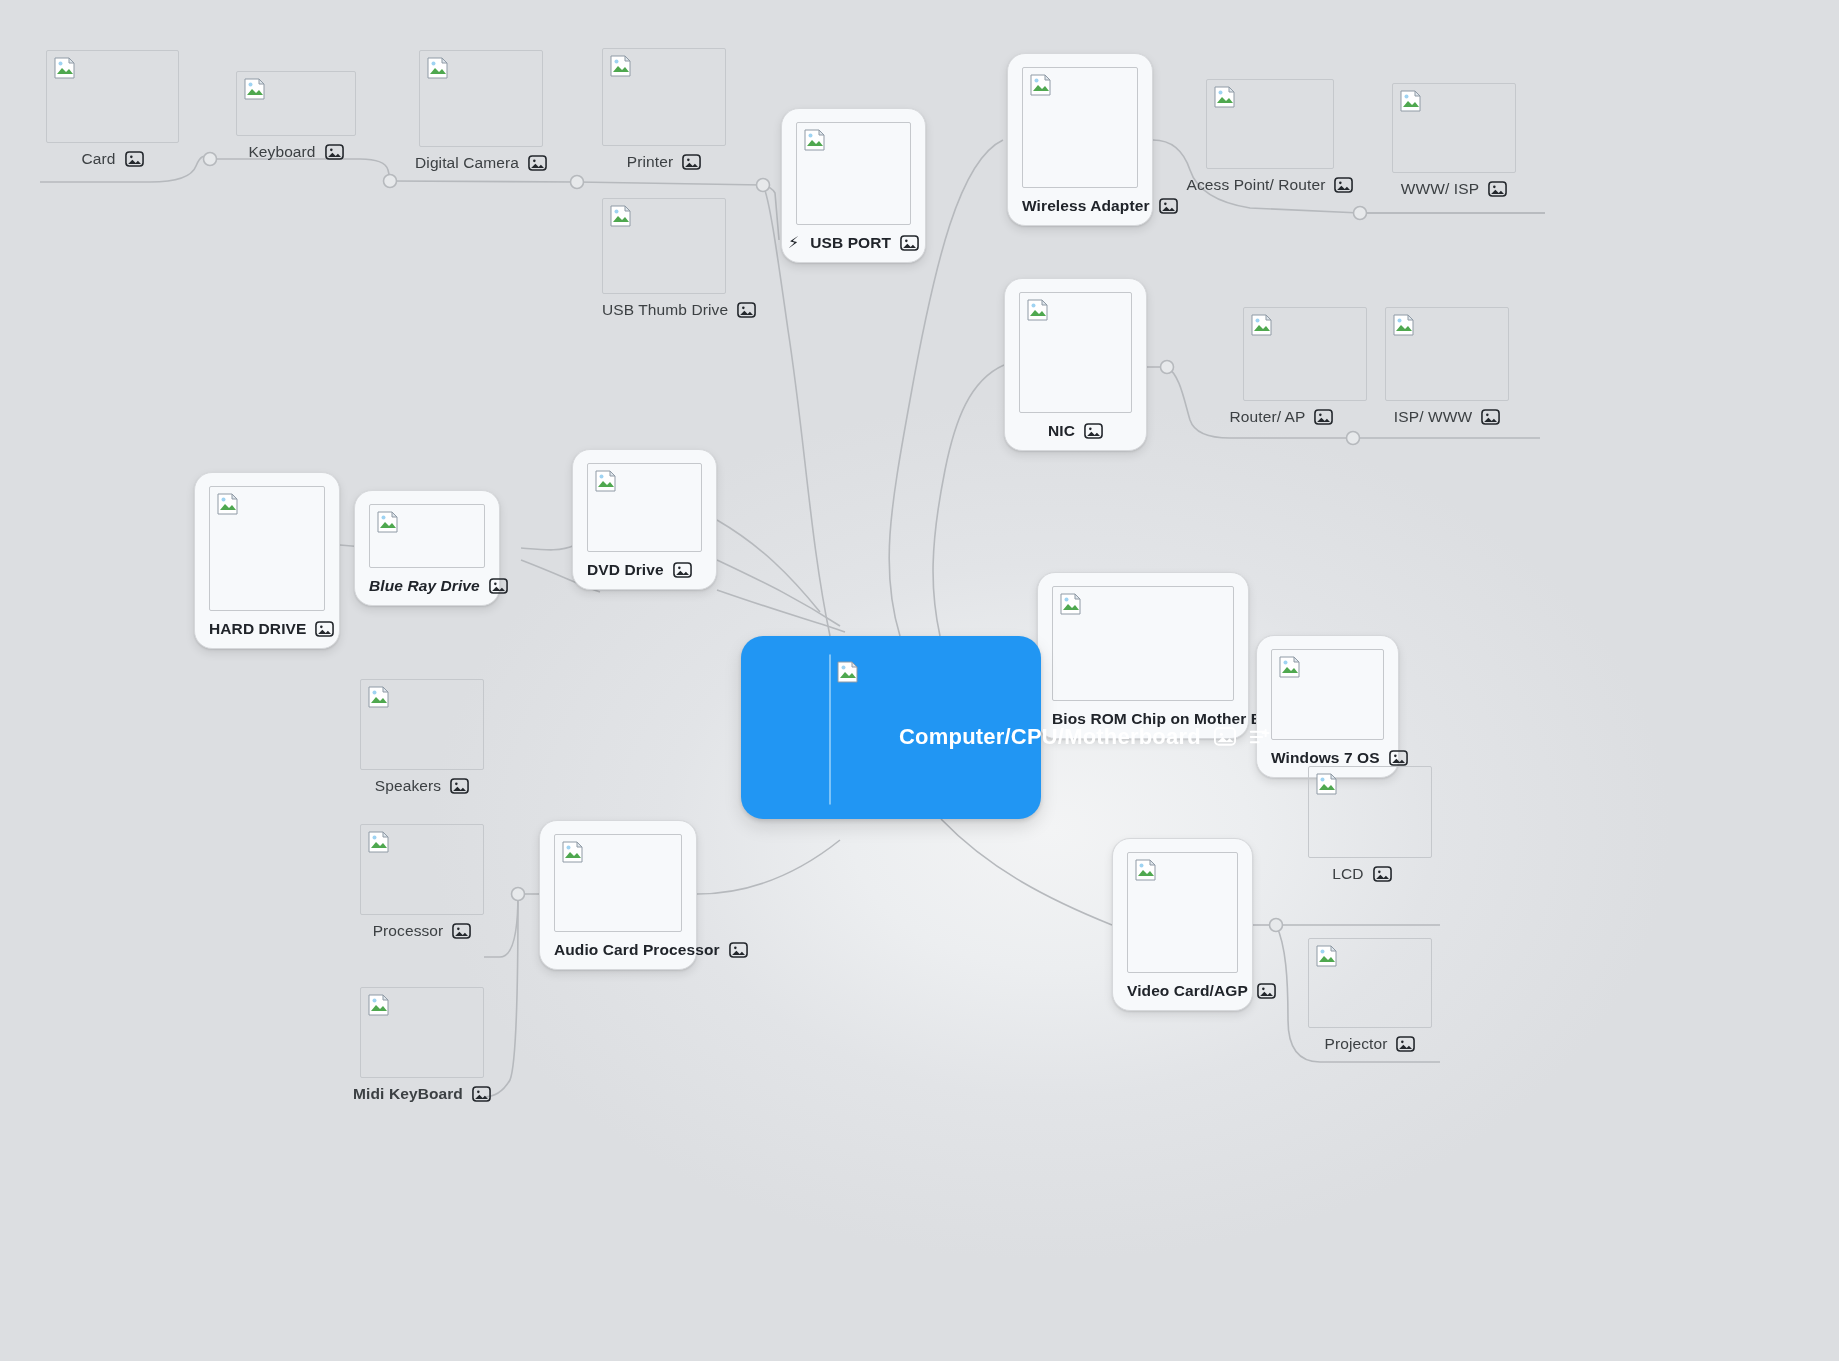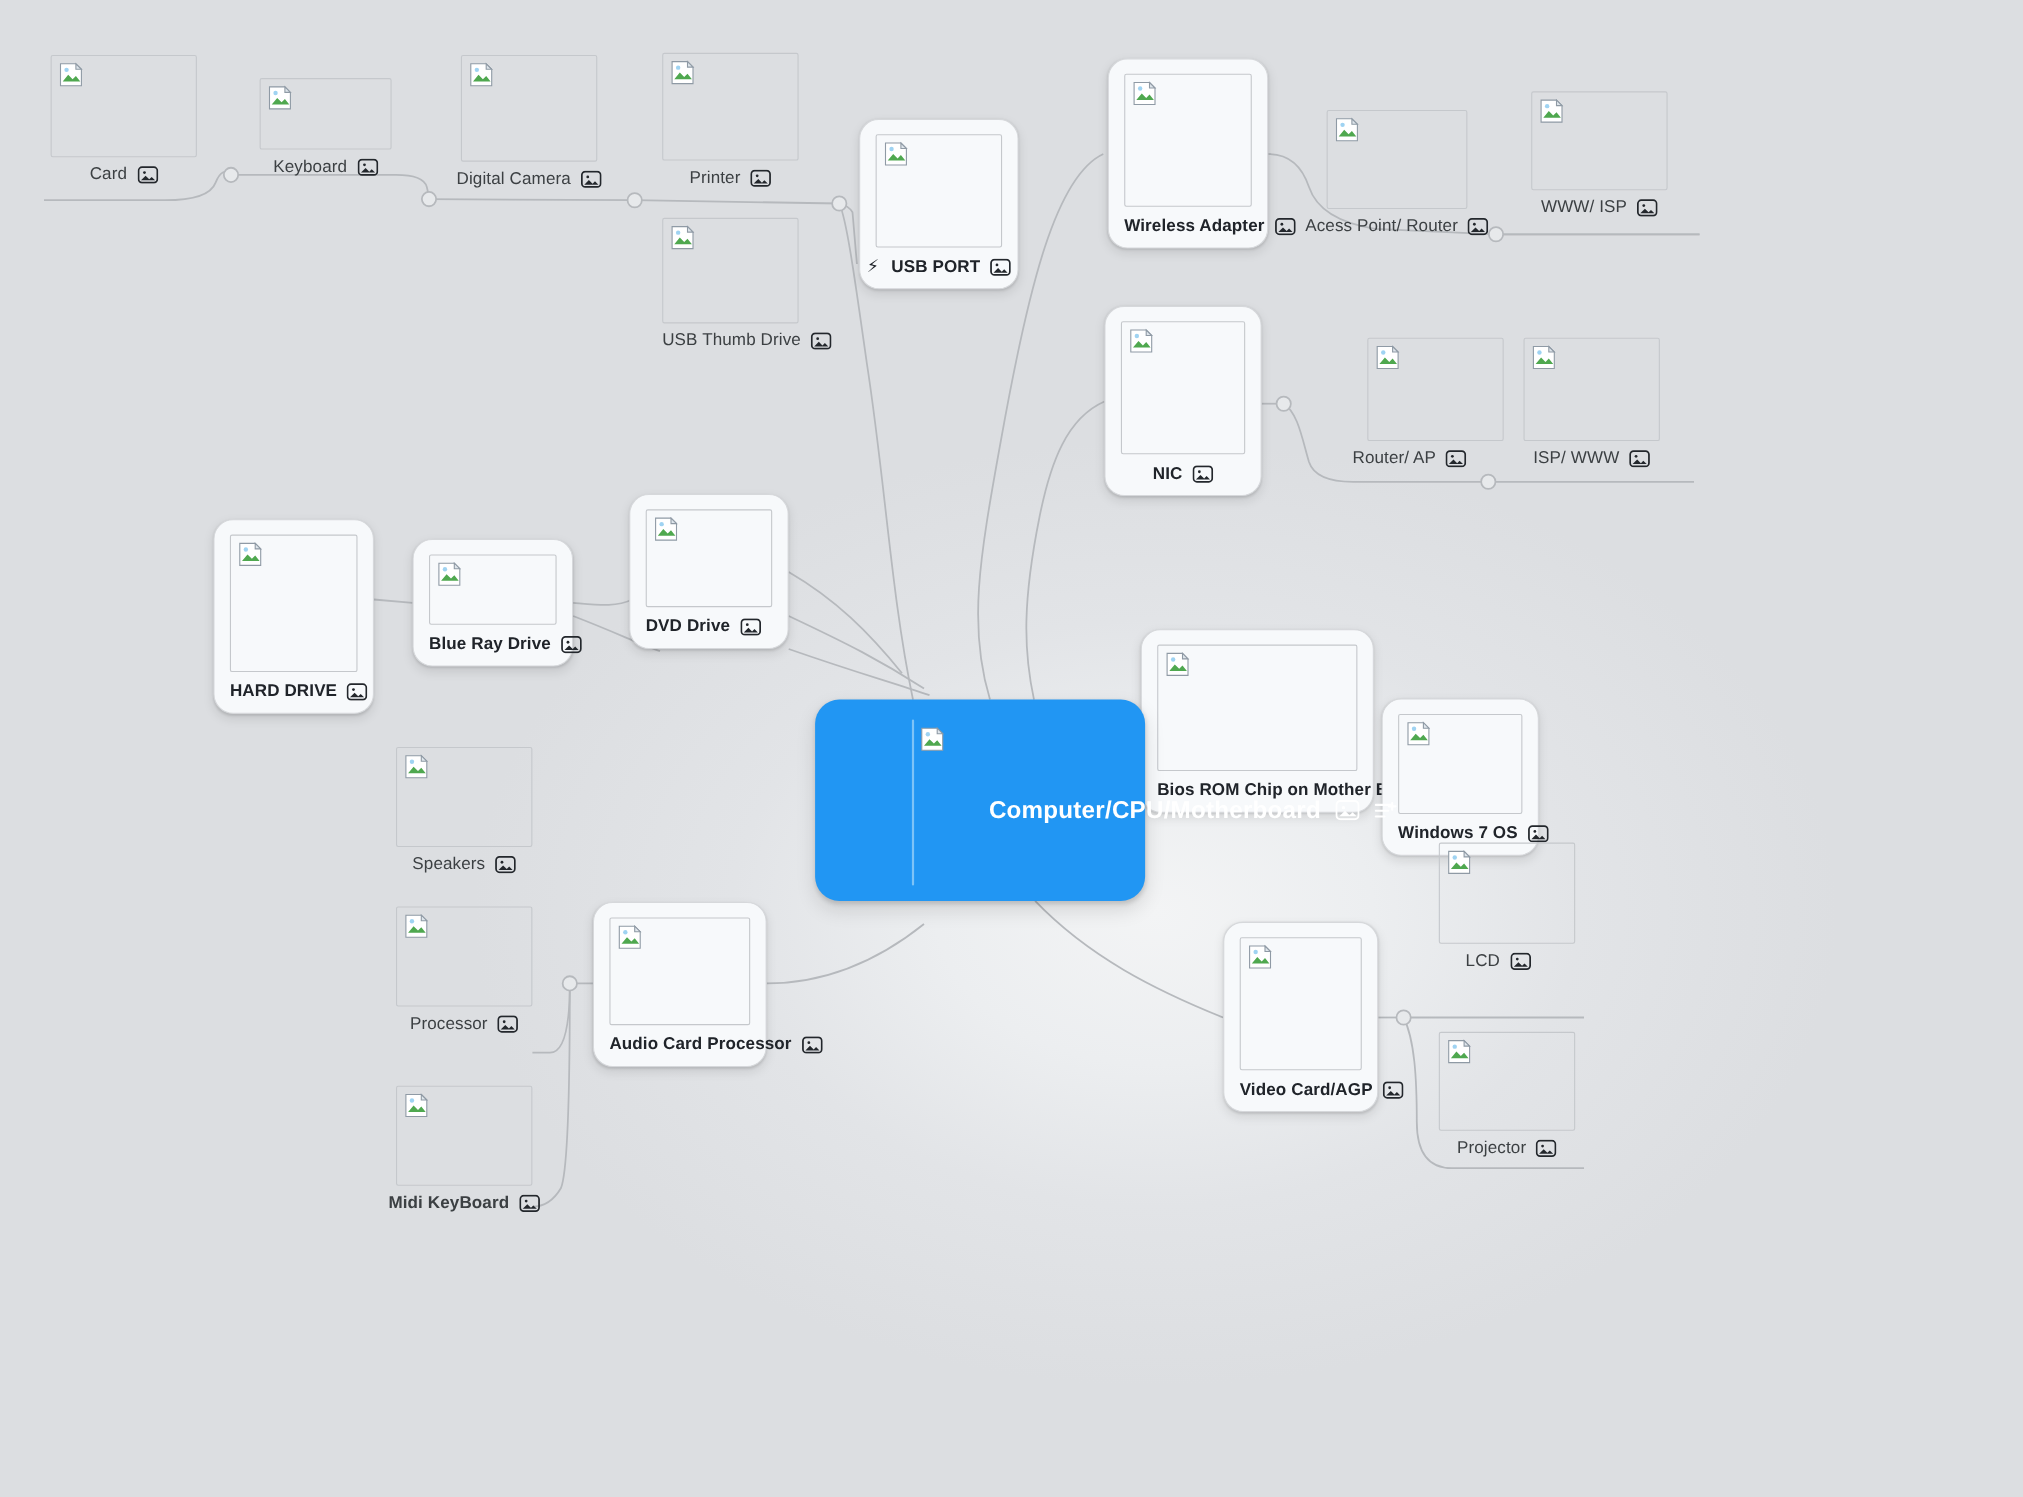--- a/index.html
+++ b/index.html
@@ -241,21 +241,21 @@
         </div>
         <div class="caption">
           <span>Wireless Adapter</span>
           <svg class="imgicon" viewBox="0 0 24 20">
             <rect x="1.2" y="1.2" width="21.6" height="17.6" rx="4" fill="none" stroke="#23272c" stroke-width="2"></rect>
             <circle cx="8" cy="7.3" r="1.6" fill="#23272c"></circle>
             <path d="M4 16.2l5.3-5.3 4.2 4.2 2.8-2.8 3.9 3.9z" fill="#23272c"></path>
           </svg>
         </div>
       </div>
-      <div class="node" style="left: 1206px; top: 100px; width: 128px;">
+      <div class="node" style="left: 1206px; top: 79px; width: 128px;">
         <div class="thumb" style="width:128px;height:90px">
           <svg class="brk" viewBox="0 0 24 24">
             <path d="M2 2h14l5 5v15H2z" fill="#ffffff" stroke="#8f9aa5" stroke-width="1"></path>
             <path d="M16 2l5 5h-5z" fill="#dfe6ec" stroke="#8f9aa5" stroke-width="1"></path>
             <path d="M4 18l5-6 4 4 3-3 4 5z" fill="#4fa84f"></path>
             <circle cx="7.5" cy="7.5" r="2" fill="#9fd3f2"></circle>
           </svg>
         </div>
         <div class="caption center">
           <span>Acess Point/ Router</span>
@@ -349,21 +349,21 @@
         </div>
         <div class="caption">
           <span>HARD DRIVE</span>
           <svg class="imgicon" viewBox="0 0 24 20">
             <rect x="1.2" y="1.2" width="21.6" height="17.6" rx="4" fill="none" stroke="#23272c" stroke-width="2"></rect>
             <circle cx="8" cy="7.3" r="1.6" fill="#23272c"></circle>
             <path d="M4 16.2l5.3-5.3 4.2 4.2 2.8-2.8 3.9 3.9z" fill="#23272c"></path>
           </svg>
         </div>
       </div>
-      <div class="card" style="left: 375px; top: 490px; width: 146px; height: 116px;">
+      <div class="card" style="left: 354px; top: 490px; width: 146px; height: 116px; font-style: italic;">
         <div class="thumb">
           <svg class="brk" viewBox="0 0 24 24">
             <path d="M2 2h14l5 5v15H2z" fill="#ffffff" stroke="#8f9aa5" stroke-width="1"></path>
             <path d="M16 2l5 5h-5z" fill="#dfe6ec" stroke="#8f9aa5" stroke-width="1"></path>
             <path d="M4 18l5-6 4 4 3-3 4 5z" fill="#4fa84f"></path>
             <circle cx="7.5" cy="7.5" r="2" fill="#9fd3f2"></circle>
           </svg>
         </div>
         <div class="caption">
           <span>Blue Ray Drive</span>

